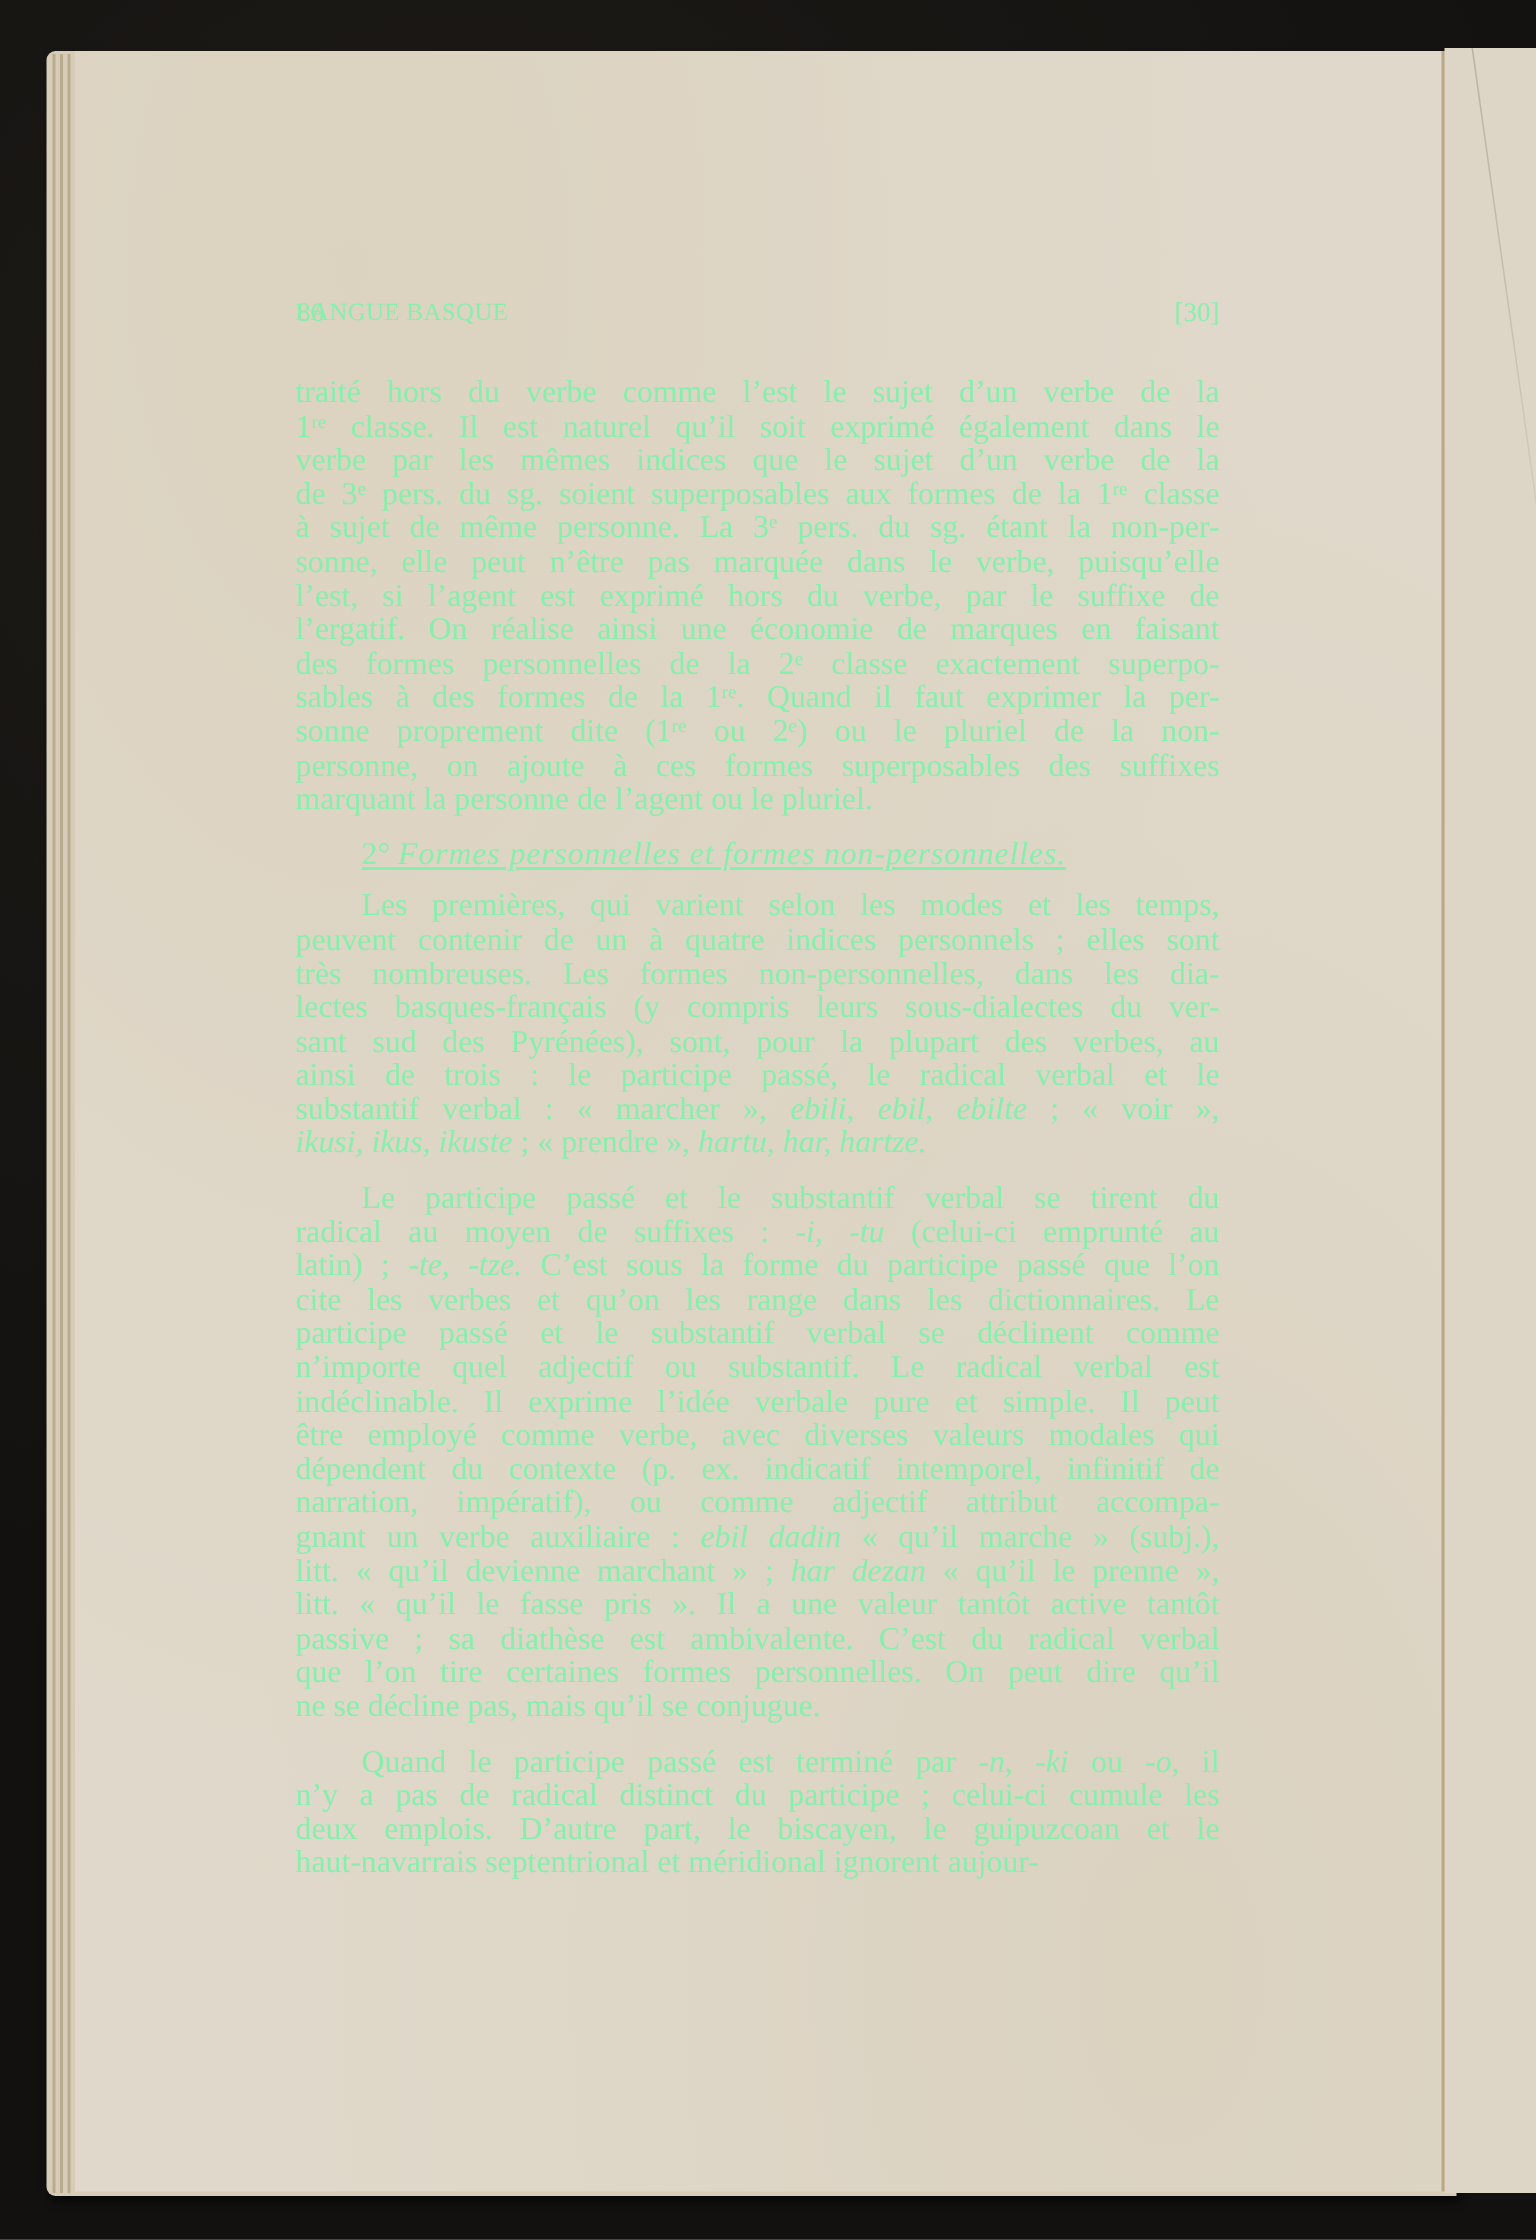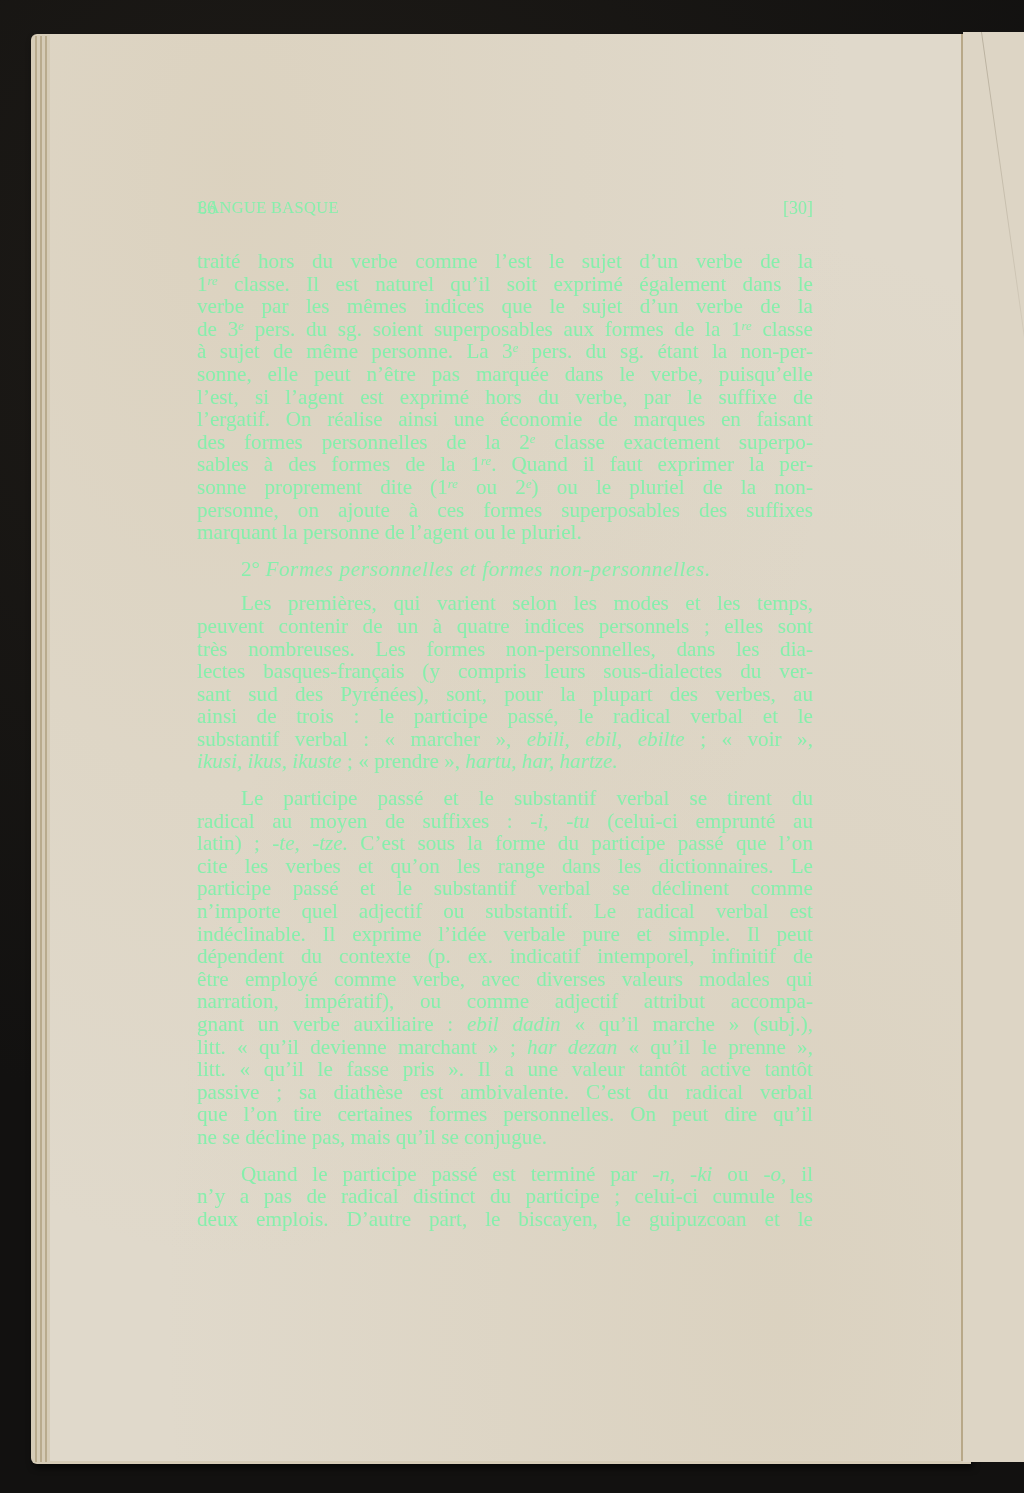--- a/index.html
+++ b/index.html
@@ -51,23 +51,23 @@
   }
   .running-head .folio { position: absolute; left: 1px; top: 0; }
   .running-head .title { position: absolute; left: 0; right: 0; text-align: left; letter-spacing: 0.3px; font-size: 16.5px; }
   .running-head .section { position: absolute; right: 0; top: 0; }
   .body { margin-top: 27px; }
   p { margin: 0; text-align: justify; hyphens: none; }
   .line { display: block; text-align: justify; text-align-last: justify; white-space: nowrap; height: 22.6px; overflow: visible; }
   .line.last { text-align-last: left; }
   .indent { padding-left: 44px; }
   .para { margin-bottom: 14px; }
-  .heading { margin: 14px 0 12px 0; padding-left: 44px; }
+  .heading { margin: 14px 0 12px 0; padding-left: 44px; text-decoration: underline; }
   .heading em { font-style: italic; letter-spacing: 0.6px; }
-  sup { font-size: 60%; line-height: 0; vertical-align: 6px; font-style: italic; }
+  sup { font-size: 60%; line-height: 0; vertical-align: 6px; }
   em { font-style: italic; }
 </style>
 </head>
 <body>
 
 <div class="backdrop"></div>
 <div class="page-stack">
   <div class="edge" style="left:4px"></div>
   <div class="edge" style="left:9px"></div>
   <div class="edge" style="left:14px"></div>
@@ -115,29 +115,30 @@
         <span class="line last"><em>ikusi, ikus, ikuste</em> ; « prendre », <em>hartu, har, hartze.</em></span>
       </p>
     <p class="para" id="p3">
         <span class="line indent">Le participe passé et le substantif verbal se tirent du</span>
         <span class="line">radical au moyen de suffixes : <em>-i, -tu</em> (celui-ci emprunté au</span>
         <span class="line">latin) ; <em>-te, -tze.</em> C’est sous la forme du participe passé que l’on</span>
         <span class="line">cite les verbes et qu’on les range dans les dictionnaires. Le</span>
         <span class="line">participe passé et le substantif verbal se déclinent comme</span>
         <span class="line">n’importe quel adjectif ou substantif. Le radical verbal est</span>
         <span class="line">indéclinable. Il exprime l’idée verbale pure et simple. Il peut</span>
+        <span class="line">être employé comme verbe, avec diverses valeurs modales qui</span>
         <span class="line">dépendent du contexte (p. ex. indicatif intemporel, infinitif de</span>
-        <span class="line">être employé comme verbe, avec diverses valeurs modales qui</span>
         <span class="line">narration, impératif), ou comme adjectif attribut accompa-</span>
         <span class="line">gnant un verbe auxiliaire : <em>ebil dadin</em> « qu’il marche » (subj.),</span>
         <span class="line">litt. « qu’il devienne marchant » ; <em>har dezan</em> « qu’il le prenne »,</span>
         <span class="line">litt. « qu’il le fasse pris ». Il a une valeur tantôt active tantôt</span>
         <span class="line">passive ; sa diathèse est ambivalente. C’est du radical verbal</span>
         <span class="line">que l’on tire certaines formes personnelles. On peut dire qu’il</span>
         <span class="line last">ne se décline pas, mais qu’il se conjugue.</span>
       </p>
     <p class="para" id="p4">
         <span class="line indent">Quand le participe passé est terminé par <em>-n</em>, <em>-ki</em> ou <em>-o,</em> il</span>
         <span class="line">n’y a pas de radical distinct du participe ; celui-ci cumule les</span>
         <span class="line">deux emplois. D’autre part, le biscayen, le guipuzcoan et le</span>
+        <span class="line last">haut-navarrais septentrional et méridional ignorent aujour-</span>
       </p>
   </div>
 </div>
 
 </body></html>

